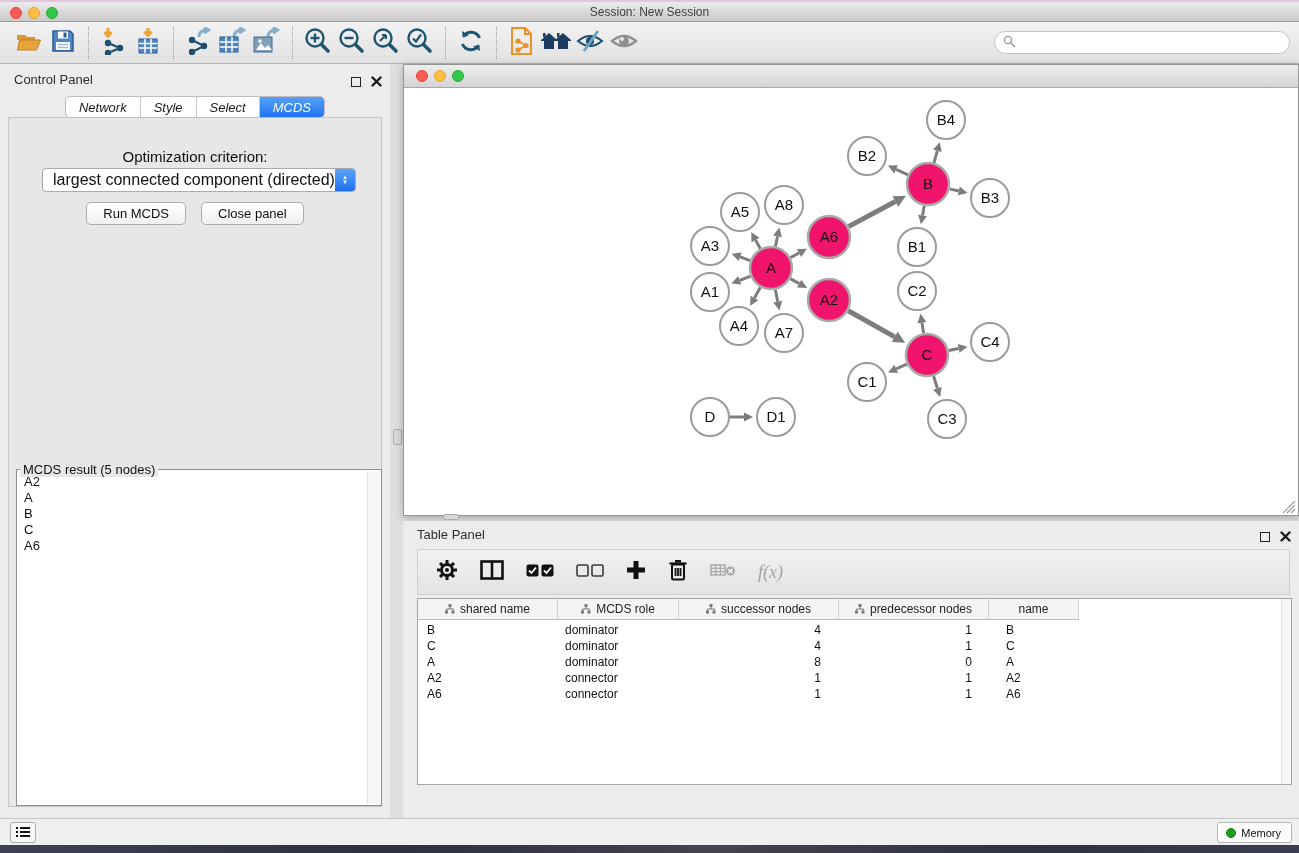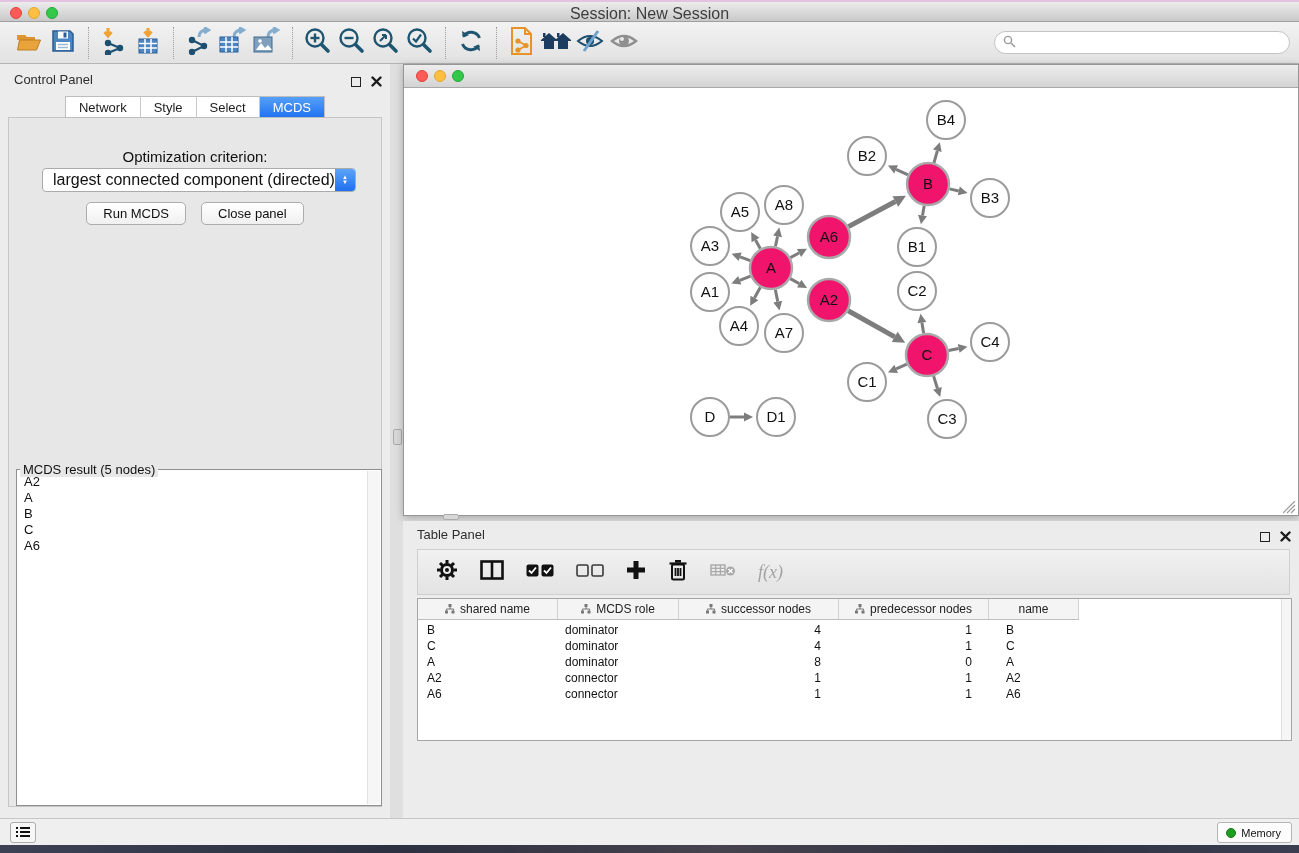--- a/index.html
+++ b/index.html
@@ -3,21 +3,21 @@
 <meta charset="utf-8">
 <style>
   * { margin:0; padding:0; box-sizing:border-box; }
   html,body { width:1299px; height:853px; font-family:"Liberation Sans",sans-serif; background:#E4E4E4; overflow:hidden; position:relative; }
 
   
   .titlebar { position:absolute; left:0; top:0; width:1299px; height:22px;
     background:linear-gradient(#ECECEC,#C9C9C9); border-top:2px solid #E3C3DF;
     border-bottom:1px solid #9F9F9F; }
   .titlebar .title { position:absolute; left:0; right:0; top:3px; text-align:center;
-    font-size:16px; color:#3E3E3E; }
+    font-size:12px; color:#3E3E3E; }
   .tlight { position:absolute; width:12px; height:12px; border-radius:50%; top:5px; }
   .tl-red { left:10px; background:#FC5B57; border:1px solid #E2443F; }
   .tl-yellow { left:28px; background:#FDBE41; border:1px solid #E0A633; }
   .tl-green { left:46px; background:#34C84A; border:1px solid #27A83A; }
 
   
   .toolbar { position:absolute; left:0; top:22px; width:1299px; height:42px;
     background:linear-gradient(#F2F2F2,#E2E2E2); border-bottom:1px solid #B5B5B5;
     display:flex; align-items:center; padding-left:12px; }
   .tbtn { width:34px; height:34px; display:flex; align-items:center; justify-content:center; }
@@ -31,21 +31,21 @@
   .workspace { position:absolute; left:0; top:64px; width:1299px; height:754px; background:#DFDFDF; }
 
   
   .control-panel { position:absolute; left:0; top:0; width:390px; height:754px; background:#ECECEC; }
   .cp-header { position:absolute; left:14px; top:8px; font-size:13px; color:#2E2E2E; }
   .panel-icons { position:absolute; right:8px; top:9px; display:flex; gap:10px; align-items:center; }
   .float-glyph { width:10px; height:10px; border:1.5px solid #222; display:inline-block; }
   .cp-body { position:absolute; left:8px; top:53px; width:374px; height:690px;
     background:#E7E7E7; border:1px solid #C6C6C6; }
   .cp-tabs-row { position:absolute; left:0; top:32px; width:100%; display:flex; justify-content:center; z-index:2;}
-  .seg { display:inline-flex; border:1px solid #BDBDBD; border-radius:0; overflow:hidden; background:#fff; height:22px; }
+  .seg { display:inline-flex; border:1px solid #BDBDBD; border-radius:5px; overflow:hidden; background:#fff; height:22px;font-style:italic; }
   .seg > div { padding:0 13px; line-height:21px; font-size:13px; color:#1C1C1C; border-right:1px solid #C9C9C9; cursor:default; }
   .seg > div:last-child { border-right:none; }
   .seg > div.active { background:linear-gradient(#56A0F8,#2173F2); color:#fff; }
   .opt-label { position:absolute; left:0; top:84px; width:390px; text-align:center; font-size:15px; color:#111; }
   .dropdown { position:absolute; left:42px; top:104px; width:314px; height:24px; background:#fff;
     border:1px solid #ABABAB; border-radius:4px; display:flex; align-items:center; }
   .dropdown .dd-text { flex:1; font-size:16px; color:#111; padding-left:10px; }
   .dd-stepper { width:20px; height:100%; border-radius:0 3px 3px 0;
     background:linear-gradient(#5BA4F8,#1F70F0); display:flex; flex-direction:column;
     align-items:center; justify-content:center; color:#fff; font-size:6px; line-height:5px; }
@@ -77,21 +77,21 @@
   .graph-svg text { font-family:"Liberation Sans",sans-serif; }
 
   
   .table-panel { position:absolute; left:403px; top:457px; width:896px; height:297px; background:#ECECEC; }
   .tp-title { position:absolute; left:14px; top:6px; font-size:13px; color:#2E2E2E; }
   .tp-toolbar { position:absolute; left:14px; top:28px; width:873px; height:46px;
     background:linear-gradient(#F1F1F1,#E3E3E3); border:1px solid #CFCFCF;
     display:flex; align-items:center; gap:22px; padding-left:18px; }
   .tp-tool { display:flex; align-items:center; justify-content:center; }
   .fx-label { font-family:"Liberation Serif",serif; font-style:italic; font-size:18px; color:#A3A3A3; }
-  .dtable { position:absolute; left:14px; top:77px; width:875px; height:143px;
+  .dtable { position:absolute; left:14px; top:77px; width:875px; height:187px;
     background:#fff; border:1px solid #A5A5A5; overflow:hidden; }
   .thead { display:flex; height:21px; border-bottom:1px solid #BEBEBE; width:661px; background:#F4F4F4; }
   .th { display:flex; align-items:center; justify-content:center; gap:5px;
     font-size:12px; color:#222; border-right:1px solid #D2D2D2; height:100%; }
   .trow { display:flex; height:16px; align-items:center; }
   .tcell { font-size:12px; color:#111; white-space:nowrap; overflow:hidden; }
   .w0 { width:140px; } .w1 { width:121px; } .w2 { width:160px; } .w3 { width:150px; } .w4 { width:90px; }
   .tcell.c0 { width:140px; padding-left:9px; }
   .tcell.c1 { width:121px; padding-left:7px; }
   .tcell.c2 { width:160px; text-align:right; padding-right:18px; }

